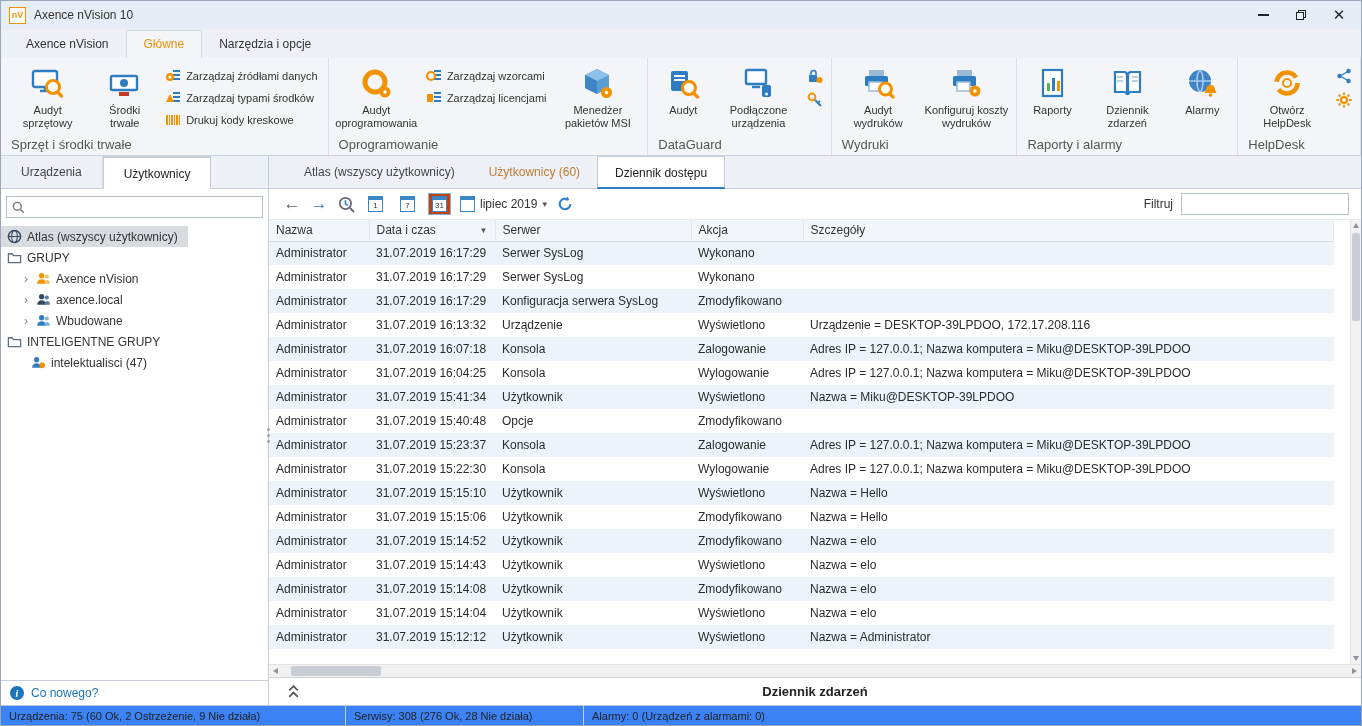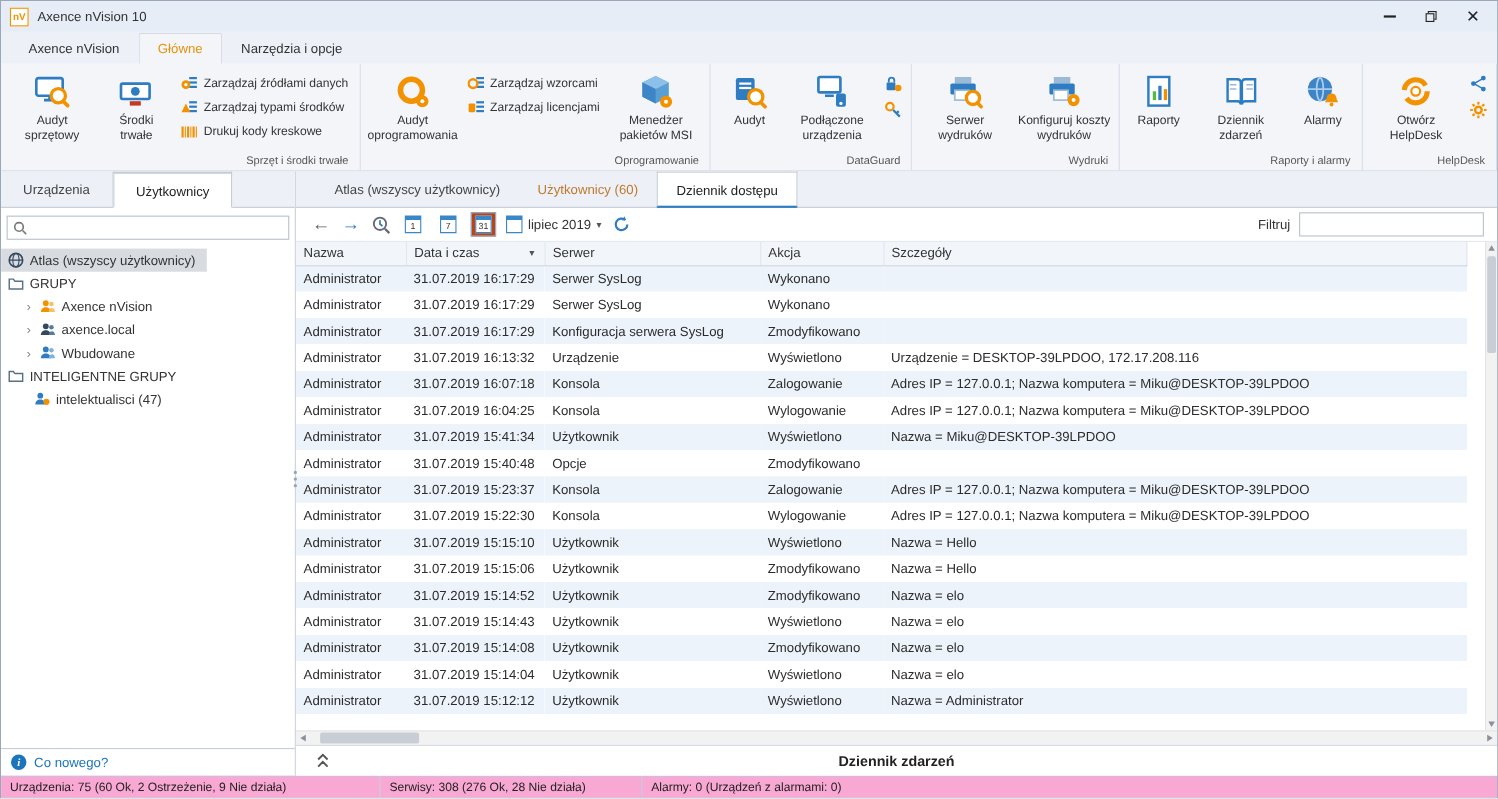--- a/index.html
+++ b/index.html
@@ -21,21 +21,21 @@
 
   
   .ribbon-tabs{height:29px;background:#edf1f7;display:flex;align-items:flex-end;padding-left:8px;flex:0 0 auto}
   .rtab{padding:6px 17px 7px;color:#333;cursor:default}
   .rtab.active{background:#f3f5f9;color:#e8930c;border:1px solid #d4dae4;border-bottom:none;border-radius:2px 2px 0 0}
 
   
   .ribbon{height:98px;background:#f3f5f9;display:flex;border-bottom:1px solid #ccd4e0;flex:0 0 auto}
   .rgroup{display:flex;flex-direction:column;border-right:1px solid #d9dee7}
   .rgroup-content{flex:1;display:flex;align-items:stretch;padding:2px 4px 0}
-  .rgroup-label{text-align:right;font-size:10px;color:#555;padding:1px 10px 3px;white-space:nowrap}
+  .rgroup-label{text-align:left;font-size:13px;color:#555;padding:1px 10px 3px;white-space:nowrap}
   .rbtn-big{min-width:62px;max-width:92px;display:flex;flex-direction:column;align-items:center;gap:4px;
     padding:7px 4px 2px;text-align:center;font-size:11px;line-height:1.2;color:#333;cursor:default}
   .rbtn-big svg{width:33px;height:33px;flex:0 0 auto}
   .rsmall-col{display:flex;flex-direction:column;gap:6px;padding:8px 6px 0}
   .rbtn-small{display:flex;align-items:center;gap:5px;font-size:11px;color:#333;white-space:nowrap;cursor:default}
   .rbtn-small svg,.rico-16{width:16px;height:16px;flex:0 0 auto}
   .ricon-col{display:flex;flex-direction:column;gap:8px;padding:8px 4px 0}
 
   
   .content{flex:1;display:flex;min-height:0;position:relative}
@@ -115,21 +115,21 @@
   .hscroll .thumb{position:absolute;left:22px;top:1px;height:10px;width:90px;background:#c9ced6;border-radius:2px}
   .hscroll .sb-btn.right{margin-left:auto}
 
   
   .bottom-bar{height:28px;border-top:1px solid #cdd4dd;background:#fff;display:flex;align-items:center;
     justify-content:center;position:relative;flex:0 0 auto}
   .bottom-bar .collapse{position:absolute;left:18px;top:6px;cursor:default}
   .bottom-title{font-weight:bold;font-size:13px;color:#222}
 
   
-  .statusbar{height:20px;background:#f9a8d4;border-top:1px solid #b9c8dc;display:flex;align-items:center;
+  .statusbar{height:20px;background:#3b82f6;border-top:1px solid #b9c8dc;display:flex;align-items:center;
     font-size:11px;color:#222;flex:0 0 auto}
   .sb-seg{padding:0 8px;height:100%;display:flex;align-items:center;border-right:1px solid #c3d1e2}
   .sb-seg.s1{width:345px}
   .sb-seg.s2{width:238px}
   .sb-seg.s3{border-right:none;flex:1}
 </style>
 </head>
 <body>
 
 <div class="window">
@@ -302,21 +302,21 @@
     <div class="rgroup">
       <div class="rgroup-content">
         <div class="rbtn-big">
           <svg viewBox="0 0 33 33">
               <rect x="7" y="3" width="15" height="6" fill="#9bbad6"></rect>
               <rect x="3" y="9" width="23" height="10" rx="1.5" fill="#2e7cc1"></rect>
               <rect x="7" y="15" width="13" height="9" fill="#fff" stroke="#9bbad6" stroke-width="1.5"></rect>
               <circle cx="23.5" cy="22" r="6" fill="#fff" stroke="#f39200" stroke-width="3"></circle>
               <line x1="27.5" y1="26.5" x2="31" y2="30" stroke="#f39200" stroke-width="3.2" stroke-linecap="round"></line>
             </svg>
-          <span>Serwer wydruków</span>
+          <span>Audyt wydruków</span>
         </div>
         <div class="rbtn-big">
           <svg viewBox="0 0 33 33">
               <rect x="7" y="3" width="15" height="6" fill="#9bbad6"></rect>
               <rect x="3" y="9" width="23" height="10" rx="1.5" fill="#2e7cc1"></rect>
               <rect x="7" y="15" width="13" height="9" fill="#fff" stroke="#9bbad6" stroke-width="1.5"></rect>
               <circle cx="25" cy="24" r="5.5" fill="#f39200"></circle>
               <circle cx="25" cy="24" r="1.8" fill="#fff"></circle>
             </svg>
           <span>Konfiguruj koszty wydruków</span>

